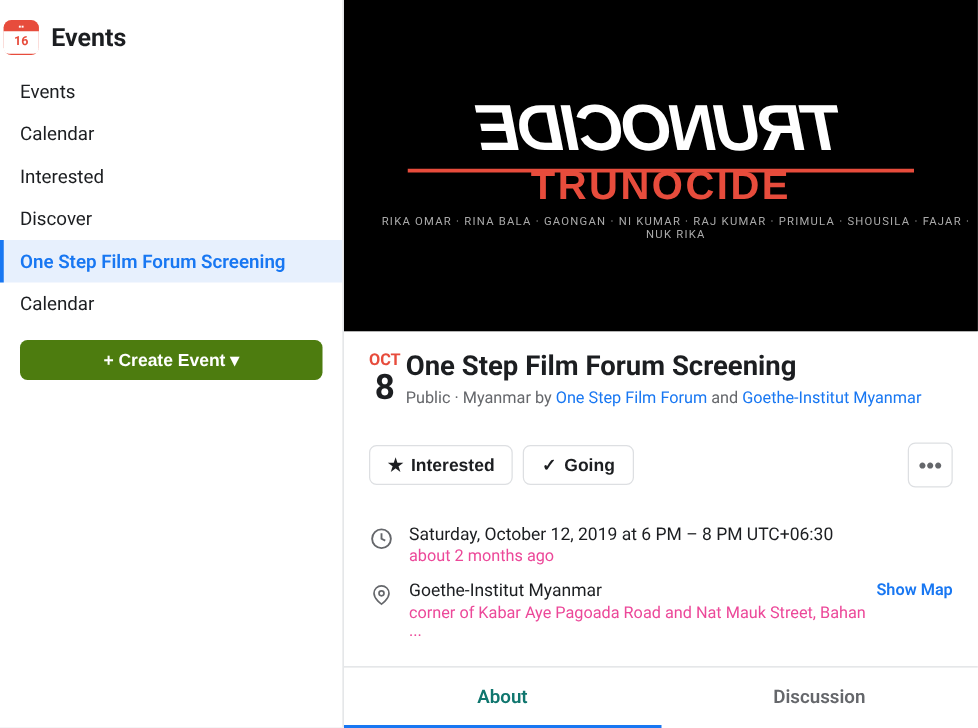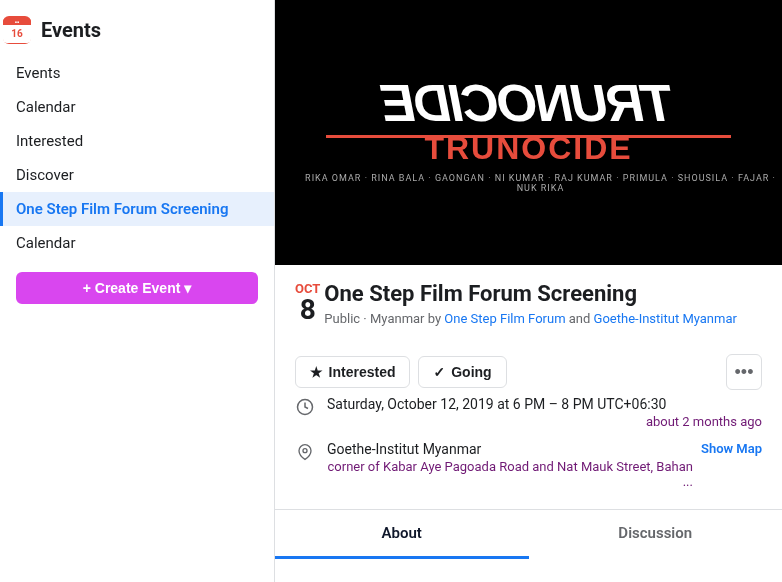--- a/index.html
+++ b/index.html
@@ -66,21 +66,21 @@
     }
     .nav-item.active {
       background: #e7f0fd;
       border-left: 3px solid #1877f2;
       font-weight: 600;
       color: #1877f2;
       padding-left: 13px;
     }
     .create-event-btn {
       margin: 12px 16px;
-      background: #d946ef;
+      background: #4d7c0f;
       color: white;
       border: none;
       border-radius: 6px;
       padding: 8px 16px;
       font-size: 14px;
       font-weight: 600;
       cursor: pointer;
       width: calc(100% - 32px);
       display: flex;
       align-items: center;
@@ -244,21 +244,21 @@
       cursor: pointer;
       display: flex;
       align-items: center;
       justify-content: center;
       font-size: 18px;
       color: #65676b;
     }
 
     
     .event-schedule {
-      margin-top: 6px;
+      margin-top: 30px;
       padding: 0 20px;
     }
     .info-row {
       display: flex;
       align-items: flex-start;
       gap: 12px;
       margin-bottom: 12px;
     }
     .info-icon {
       width: 20px;
@@ -273,23 +273,22 @@
     }
     .info-text {
       flex: 1;
     }
     .info-text .primary {
       font-size: 14px;
       color: #1c1e21;
     }
     .info-text .secondary {
       font-size: 13px;
-      color: #701a75;
+      color: #ec4899;
       margin-top: 2px;
-      text-align: right;
     }
     .info-text .location-row {
       display: flex;
       align-items: flex-start;
       justify-content: space-between;
     }
     .show-map-link {
       color: #1877f2;
       font-size: 13px;
       font-weight: 600;
@@ -309,21 +308,21 @@
       flex: 1;
       text-align: center;
       padding: 14px 0;
       font-size: 15px;
       font-weight: 600;
       color: #65676b;
       cursor: pointer;
       border-bottom: 2px solid transparent;
     }
     .tab.active {
-      color: #0f172a;
+      color: #0f766e;
       border-bottom: 3px solid #1877f2;
       text-align: center;
     }
   </style>
 </head>
 <body>
 
 <div class="sidebar">
   <div class="sidebar-header">
     <div class="calendar-icon">

